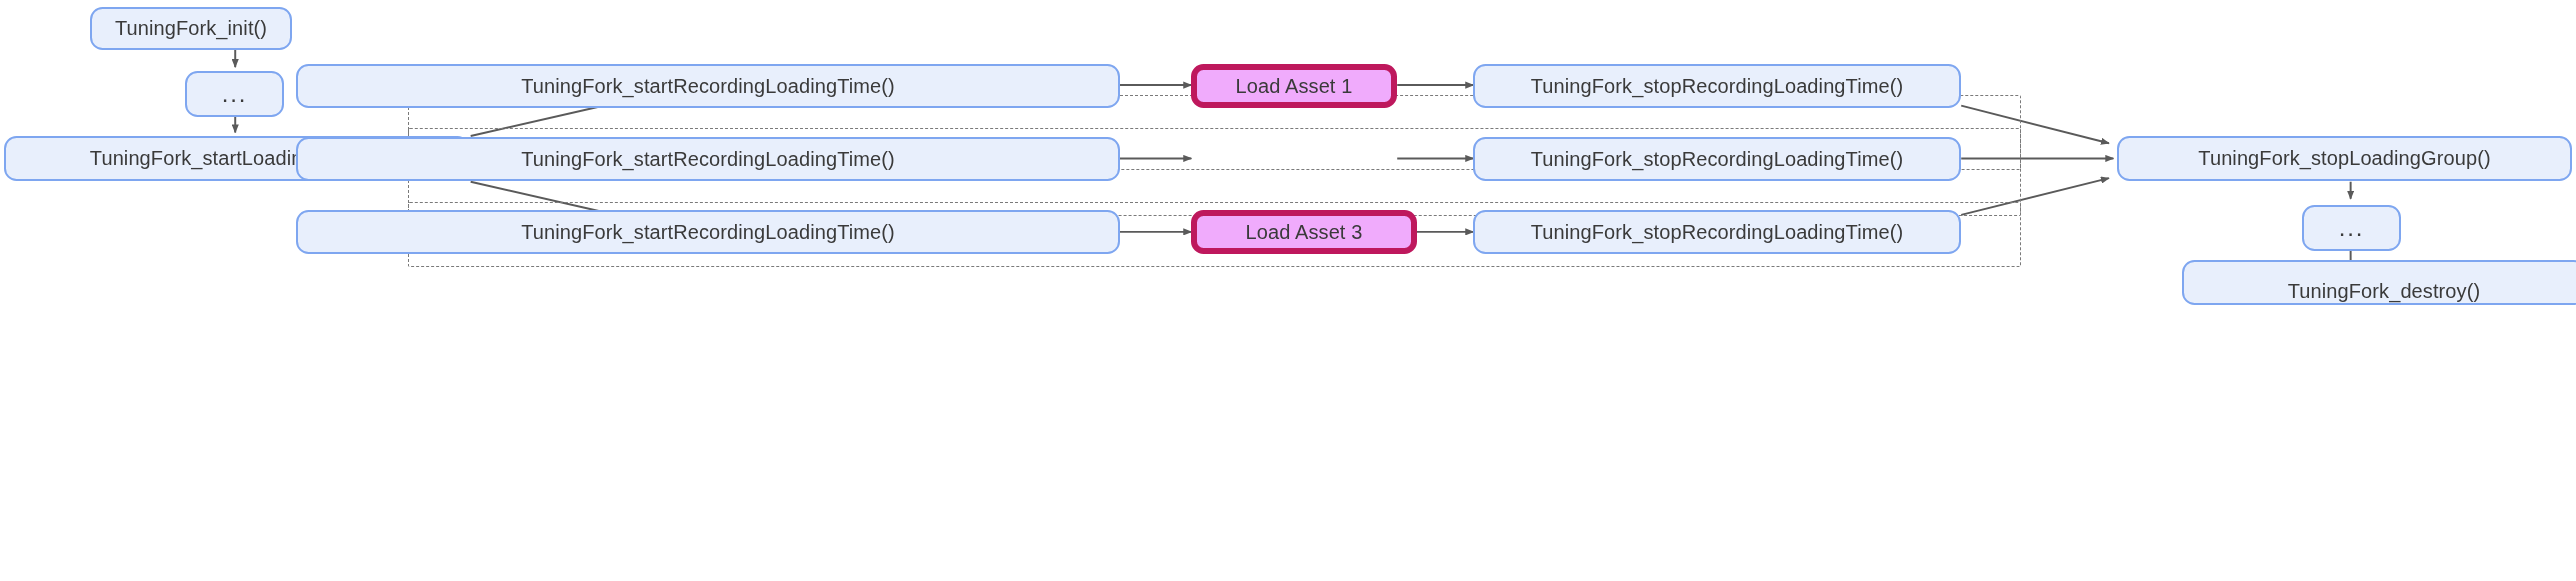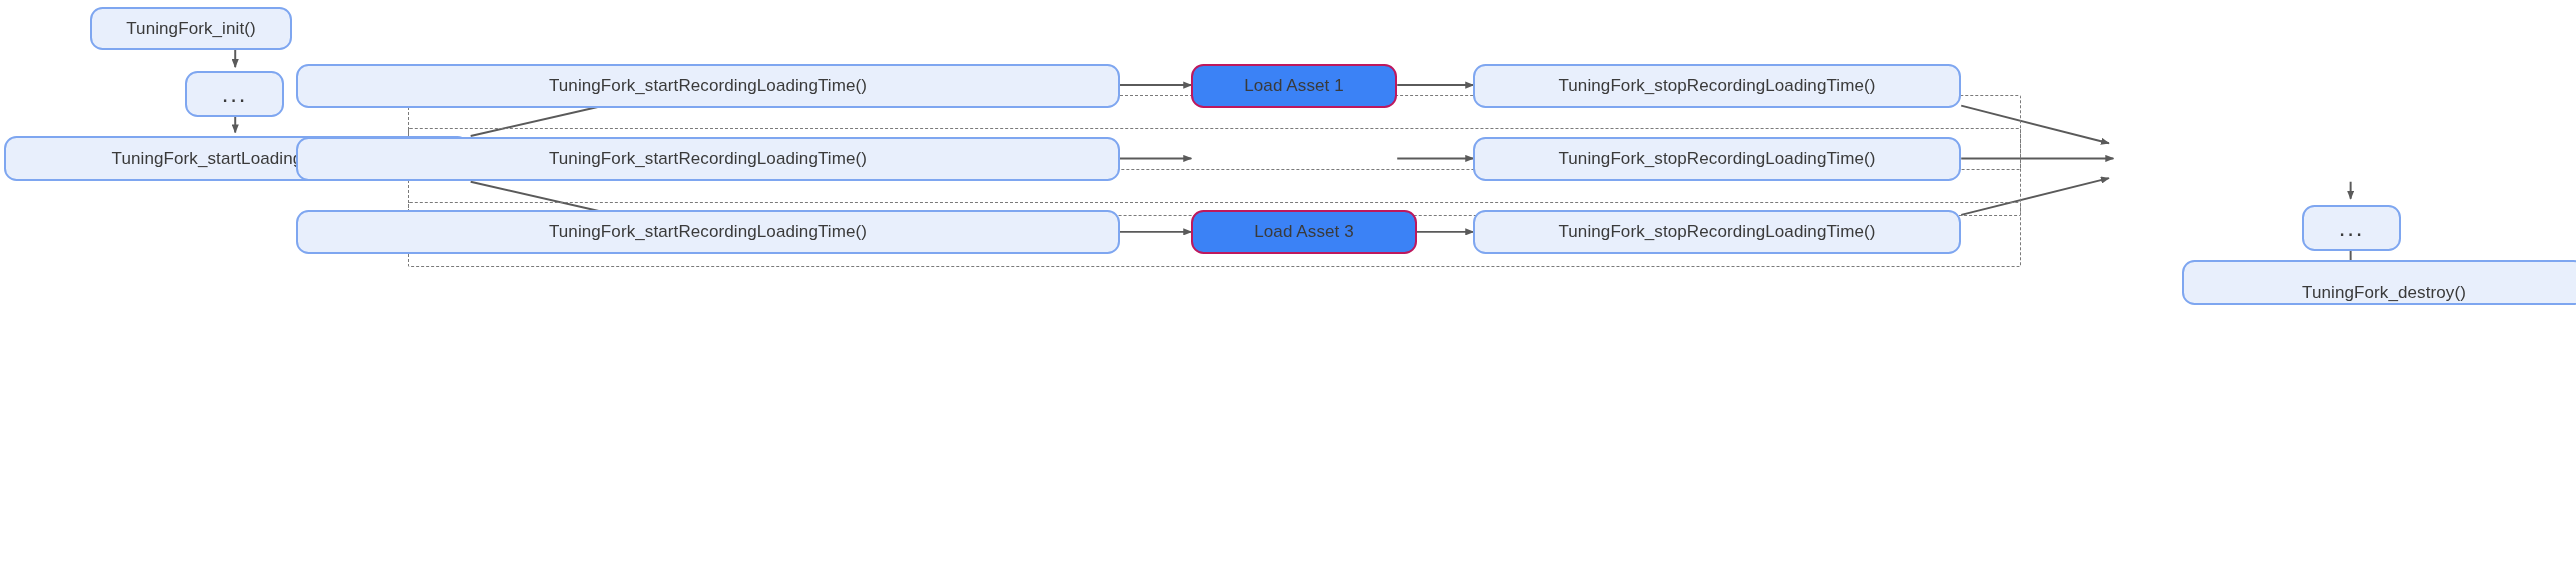--- a/index.html
+++ b/index.html
@@ -9,33 +9,33 @@
     width:2576px;height:581px;position:relative;overflow:hidden;
   }
   #canvas{position:absolute;inset:0;width:2576px;height:581px;}
   svg.edges{position:absolute;left:0;top:0;width:2576px;height:581px;pointer-events:none;}
 
   .node{
     position:absolute;
     box-sizing:border-box;
     display:flex;align-items:center;justify-content:center;
     border-radius:12.5px;
-    font-size:17px;
+    font-size:20px;
     color:#3a3a3a;
     letter-spacing:0.1px;
     white-space:nowrap;
     padding:0 16px;
   }
   .node.blue{
     background:#e8effc;
     border:2px solid #7ea6f0;
   }
   .node.yellow{
-    background:#3b82f6;
-    border:2px solid #be185d;
+    background:#f0abfc;
+    border:6px solid #be185d;
   }
   .node.ellipsis{
     font-size:24px;
     letter-spacing:1.8px;
     color:#3a3a3a;
   }
 
   .subgraph{
     position:absolute;
     box-sizing:border-box;
@@ -121,20 +121,23 @@
   <div class="node blue" style="left:296px;top:210px;width:824px;height:44px;">
     <span>TuningFork_startRecordingLoadingTime()</span>
   </div>
   <div class="node yellow" style="left:1191px;top:210px;width:226px;height:44px;">
     <span>Load Asset 3</span>
   </div>
   <div class="node blue" style="left:1473px;top:210px;width:488px;height:44px;">
     <span>TuningFork_stopRecordingLoadingTime()</span>
   </div>
 
+  <div class="node blue" style="left:2117px;top:136px;width:455px;height:45px;">
+    <span>TuningFork_stopLoadingGroup()</span>
+  </div>
 
   <div class="node blue ellipsis" style="left:2302px;top:205px;width:99px;height:46px;">
     <span>...</span>
   </div>
 
   <div class="node blue" style="left:2182px;top:260px;width:404px;height:45px;align-items:flex-end;">
     <span>TuningFork_destroy()</span>
   </div>
 
 </div>

